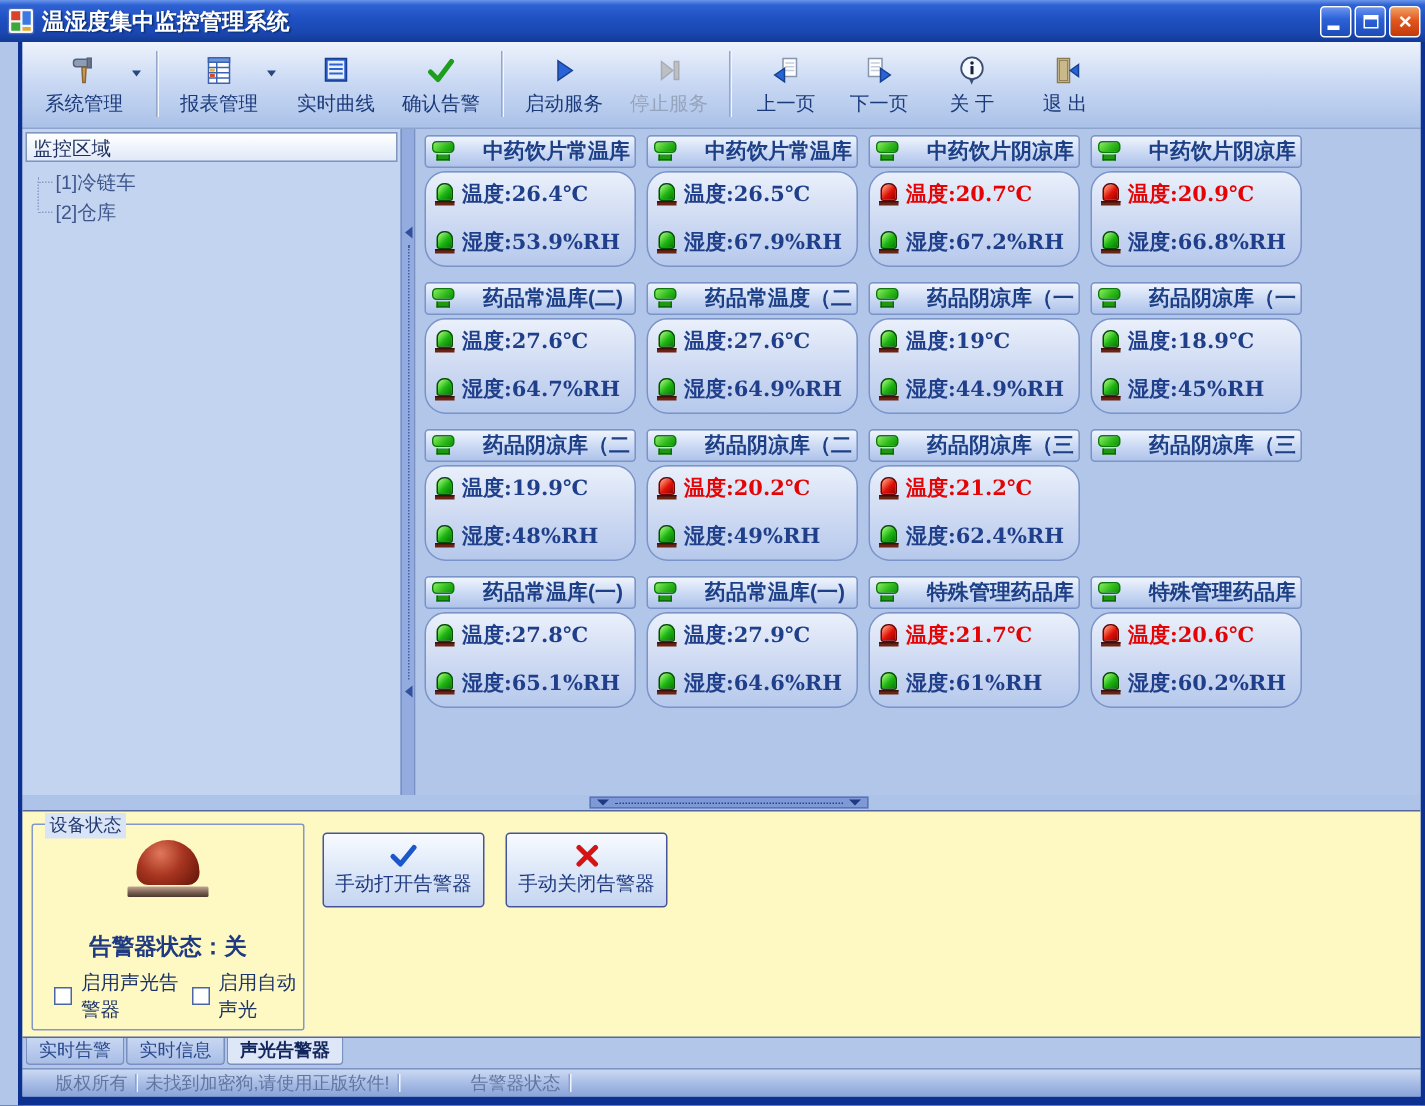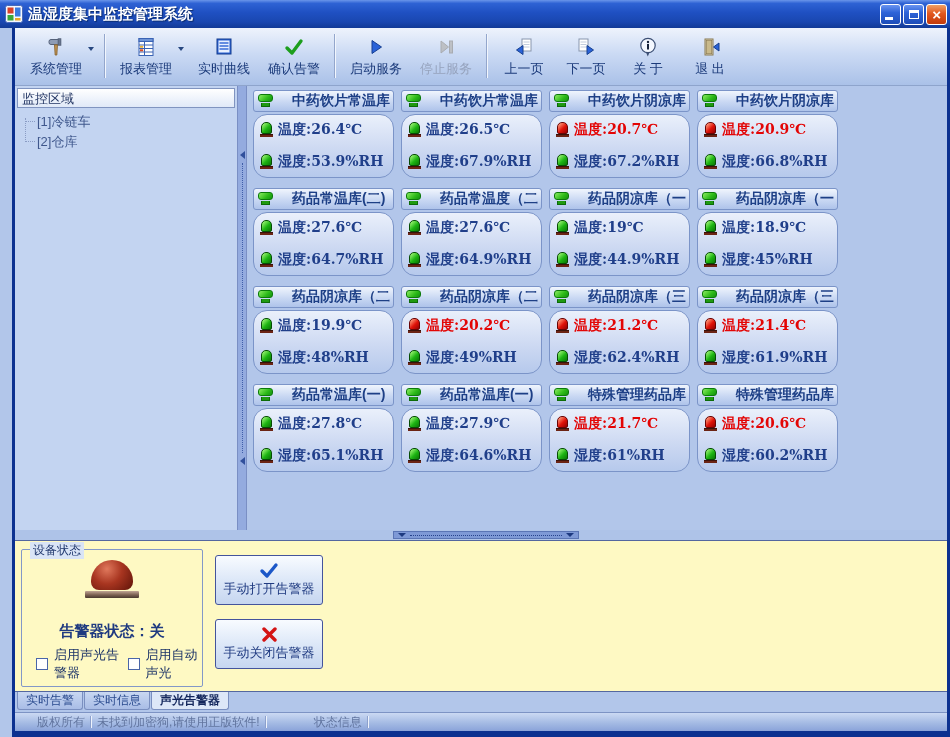--- a/index.html
+++ b/index.html
@@ -37,21 +37,21 @@
   .tb-label { font-size:13px; color:#1b3a7a; white-space:nowrap; margin-top:1px; }
   .tb-btn.disabled .tb-label { color:#96a3bd; }
   .tb-btn.disabled .tb-icon { filter:grayscale(1) opacity(.75); }
   .caret { display:none; position:absolute; right:4px; top:15px; width:0; height:0;
     border-left:3.5px solid transparent; border-right:3.5px solid transparent; border-top:4px solid #27477f; }
   .tb-btn.has-caret .caret { display:block; }
   .tb-sep { width:2px; height:44px; margin:0 5px; border-left:1px solid #93a6cc; border-right:1px solid #f2f6fd; }
 
   
   .content { flex:1; min-height:0; display:flex; }
-  .sidebar { width:222px; flex:none; background:#c3d4f1; padding:2px; }
+  .sidebar { width:252px; flex:none; background:#c3d4f1; padding:2px; }
   .sidebar-header { height:20px; line-height:19px; padding-left:4px; font-size:13px; color:#1c2f5e;
     background:linear-gradient(180deg,#ffffff,#e0e9f8); border:1px solid #8094c0; }
   .tree { margin:4px 0 0 4px; position:relative; font-size:13px; color:#3f578c; }
   .tree::before { content:""; position:absolute; left:4px; top:6px; height:22px; border-left:1px dotted #8a9cc4; }
   .tree-item { padding:1px 0 1px 16px; position:relative; white-space:nowrap; cursor:default; }
   .tree-dash { position:absolute; left:4px; top:9px; width:10px; border-top:1px dotted #8a9cc4; }
 
   .vsplit { width:10px; flex:none; background:#94abdf; border-left:1px solid #7a8fc4; border-right:1px solid #7a8fc4;
     display:flex; flex-direction:column; align-items:center; justify-content:center; gap:4px; cursor:col-resize; }
   .vs-arrow { width:0; height:0; border-top:4px solid transparent; border-bottom:4px solid transparent;
@@ -100,21 +100,21 @@
     display:flex; flex-direction:column; align-items:center; }
   .lamp-big .dome { width:42px; height:30px; border-radius:21px 21px 8px 8px;
     background:radial-gradient(circle at 38% 30%,#e0785c 0%,#a83520 45%,#5e1308 100%); }
   .lamp-big .base { width:54px; height:7px; margin-top:1px; border-radius:1px;
     background:linear-gradient(180deg,#c2a694 0%,#7c6152 55%,#4a382e 100%); }
   .status-text { position:absolute; left:0; right:0; top:72px; text-align:center;
     font-size:15px; font-weight:bold; color:#1f3a80; }
   .cbx-rows { position:absolute; left:14px; top:96px; display:flex; flex-direction:row; gap:7px; }
   .cbx-row { display:flex; align-items:center; font-size:13px; color:#1d3468; cursor:default; }
   .cbx { width:12px; height:12px; background:#fff; border:1px solid #4a66a8; margin-right:6px; flex:none; }
-  .btn-col { position:absolute; left:200px; top:14px; display:flex; flex-direction:column; gap:14px; }
+  .btn-col { position:absolute; left:200px; top:14px; display:flex; flex-direction:row; gap:14px; }
   .big-btn { width:108px; height:50px; border:1px solid #44549c; border-radius:3px; cursor:pointer;
     background:linear-gradient(180deg,#f8fbff 0%,#dde8f8 50%,#c6d6f0 100%);
     display:flex; flex-direction:column; align-items:center; justify-content:center; gap:1px;
     font-family:"Liberation Sans",sans-serif; }
   .bicon { height:17px; display:flex; align-items:center; }
   .blabel { font-size:13px; color:#1f3a80; }
 
   
   .tabbar { height:20px; flex:none; background:#b2c6ea; display:flex; align-items:flex-start; padding-left:2px; }
   .tab { height:18px; padding:0 8px; margin-right:1px; display:flex; align-items:center;
@@ -586,36 +586,20 @@
             </div>
           </div>
           <div class="card">
             <div class="card-head">
               <span class="hicon">
                 <i class="hi-top"></i>
                 <i class="hi-base"></i>
               </span>
               <span class="card-title">药品阴凉库（三</span>
             </div>
-            <div class="card-body">
-              <div class="vrow">
-                <span class="lamp red">
-                  <i class="dome"></i>
-                  <i class="base"></i>
-                </span>
-                <span class="vtext alarm"><span>温度:</span><span>21.4℃</span></span>
-              </div>
-              <div class="vrow">
-                <span class="lamp">
-                  <i class="dome"></i>
-                  <i class="base"></i>
-                </span>
-                <span class="vtext"><span>湿度:</span><span>61.9%RH</span></span>
-              </div>
-            </div>
           </div>
           <div class="card">
             <div class="card-head">
               <span class="hicon">
                 <i class="hi-top"></i>
                 <i class="hi-base"></i>
               </span>
               <span class="card-title">药品常温库(一)</span>
             </div>
             <div class="card-body">
@@ -773,18 +757,18 @@
         <div class="tab active">
           <span>声光告警器</span>
         </div>
       </div>
 
     <div class="statusbar">
       <span class="sb-item">版权所有</span>
       <i class="sb-sep"></i>
       <span class="sb-item">未找到加密狗,请使用正版软件!</span>
       <i class="sb-sep"></i>
-      <span class="sb-item sb-status">状态信息</span>
+      <span class="sb-item sb-status">告警器状态</span>
       <i class="sb-sep"></i>
     </div>
 
   </div>
 </div>
 
 </body></html>

